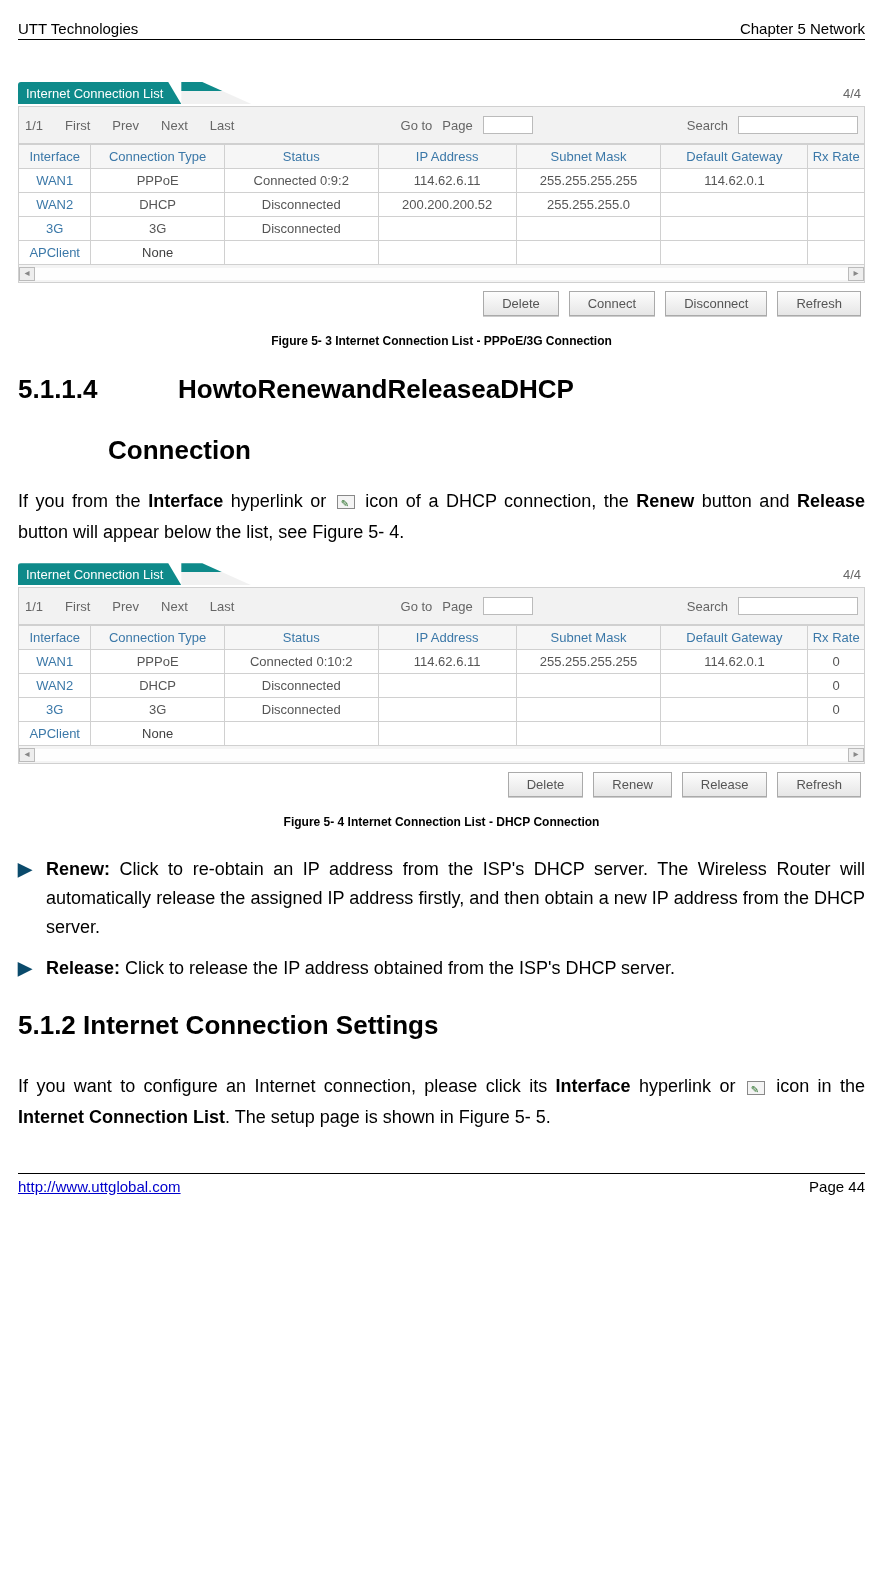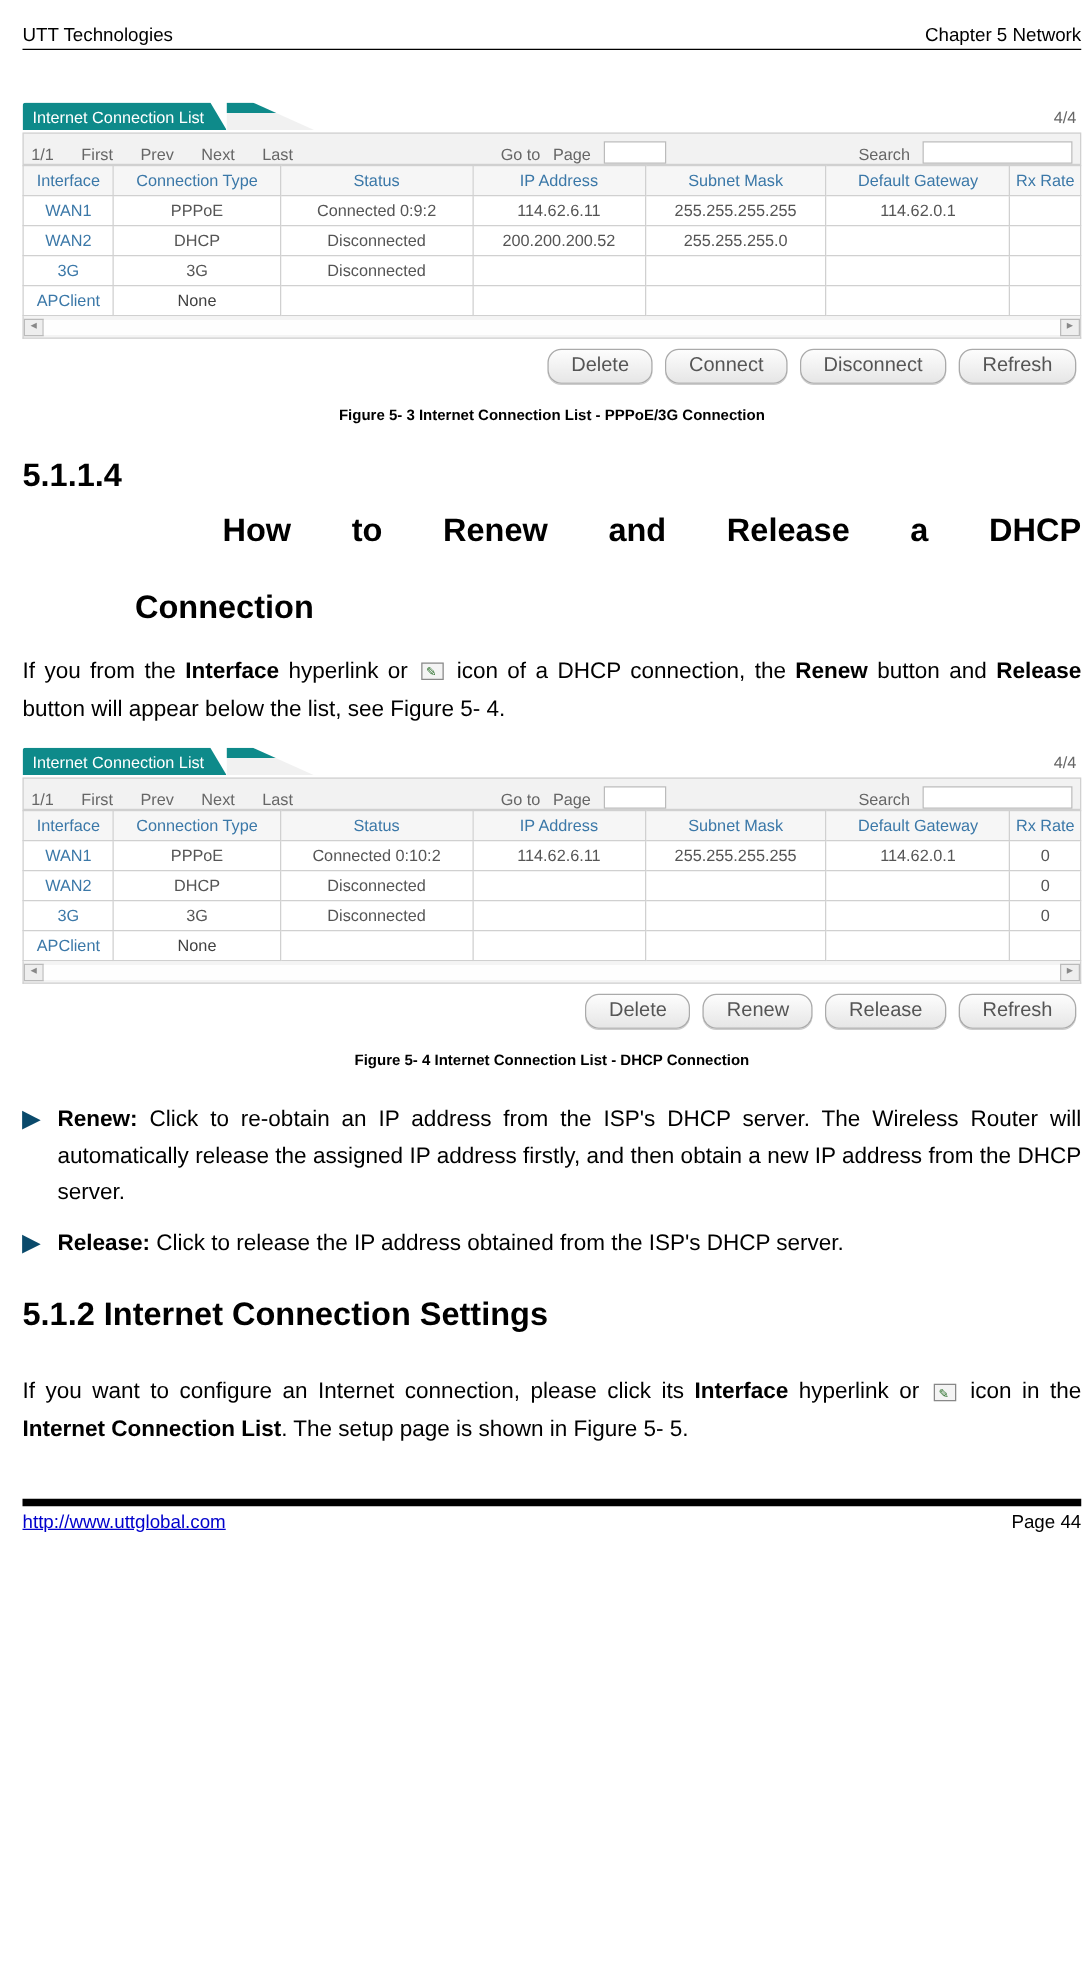--- a/index.html
+++ b/index.html
@@ -31,22 +31,21 @@
   .section-heading {
     font-size: 26px;
     font-weight: bold;
     margin: 20px 0 30px 0;
     display: flex;
   }
   .section-heading .num { width: 160px; flex: none; }
   .section-heading .title-line1 {
     flex: 1;
     display: flex;
-    justify-content: space-between;
-    margin-top: 44px;
+    justify-content: flex-start;
   }
   .section-heading-indent {
     font-size: 26px;
     font-weight: bold;
     margin: 0 0 20px 90px;
   }
   .body-text {
     font-size: 18px;
     line-height: 1.7;
     text-align: justify;
@@ -85,21 +84,21 @@
   .bullet-text { flex: 1; }
   .bullet-text .bold { font-weight: bold; }
   .h2 {
     font-size: 26px;
     font-weight: bold;
     margin: 28px 0 30px 0;
   }
   .page-footer {
     display: flex;
     justify-content: space-between;
-    border-top: 6px solid #000000;
+    border-top: 1px solid #000000;
     padding-top: 4px;
     font-size: 15px;
     margin-top: 40px;
   }
   .page-footer a { color: #0000cc; text-decoration: underline; }
 
   
   .conn-widget {
     font-size: 13px;
     color: #555;
@@ -122,26 +121,26 @@
     height: 22px;
   }
   .tab-curve {
     width: 70px; height: 22px;
     background: linear-gradient(to bottom,#0e8a8a 40%, #f1f1f1 40%);
     clip-path: polygon(0 0, 30% 0, 100% 100%, 0 100%);
   }
   .right-count { margin-left: auto; color: #666; font-size: 13px; padding-right: 4px;}
   .toolbar {
     display: flex;
-    align-items: flex-end;
+    align-items: center;
     gap: 10px;
     background: #f2f2f2;
     border: 1px solid #d0d0d0;
     border-top: 1px solid #d0d0d0;
-    height: 26px;
+    height: 38px;
     padding: 0 6px;
     color: #666;
     font-size: 13px;
   }
   .toolbar .nav { margin-right: 12px; }
   .toolbar .spacer { flex: 1; }
   .toolbar input.page-input {
     width: 50px; height: 18px;
     border: 1px solid #bbb;
     background: #fff;
@@ -200,23 +199,23 @@
   .conn-scroll .track { flex: 1; height: 12px; background: #fefefe; }
   .btn-row {
     display: flex;
     justify-content: flex-end;
     gap: 10px;
     padding: 8px 4px 0 0;
   }
   .ui-btn {
     border: 1px solid #aaa;
     background: linear-gradient(#fdfdfd,#e6e6e6);
-    border-radius: 11px;
+    border-radius: 0;
     padding: 4px 18px;
-    font-size: 16px;
+    font-size: 13px;
     color: #555;
     box-shadow: 0 1px 0 #ccc;
   }
 </style>
 </head>
 <body>
 
 <div class="page">
   <div class="page-header">
     <span>UTT Technologies</span>

